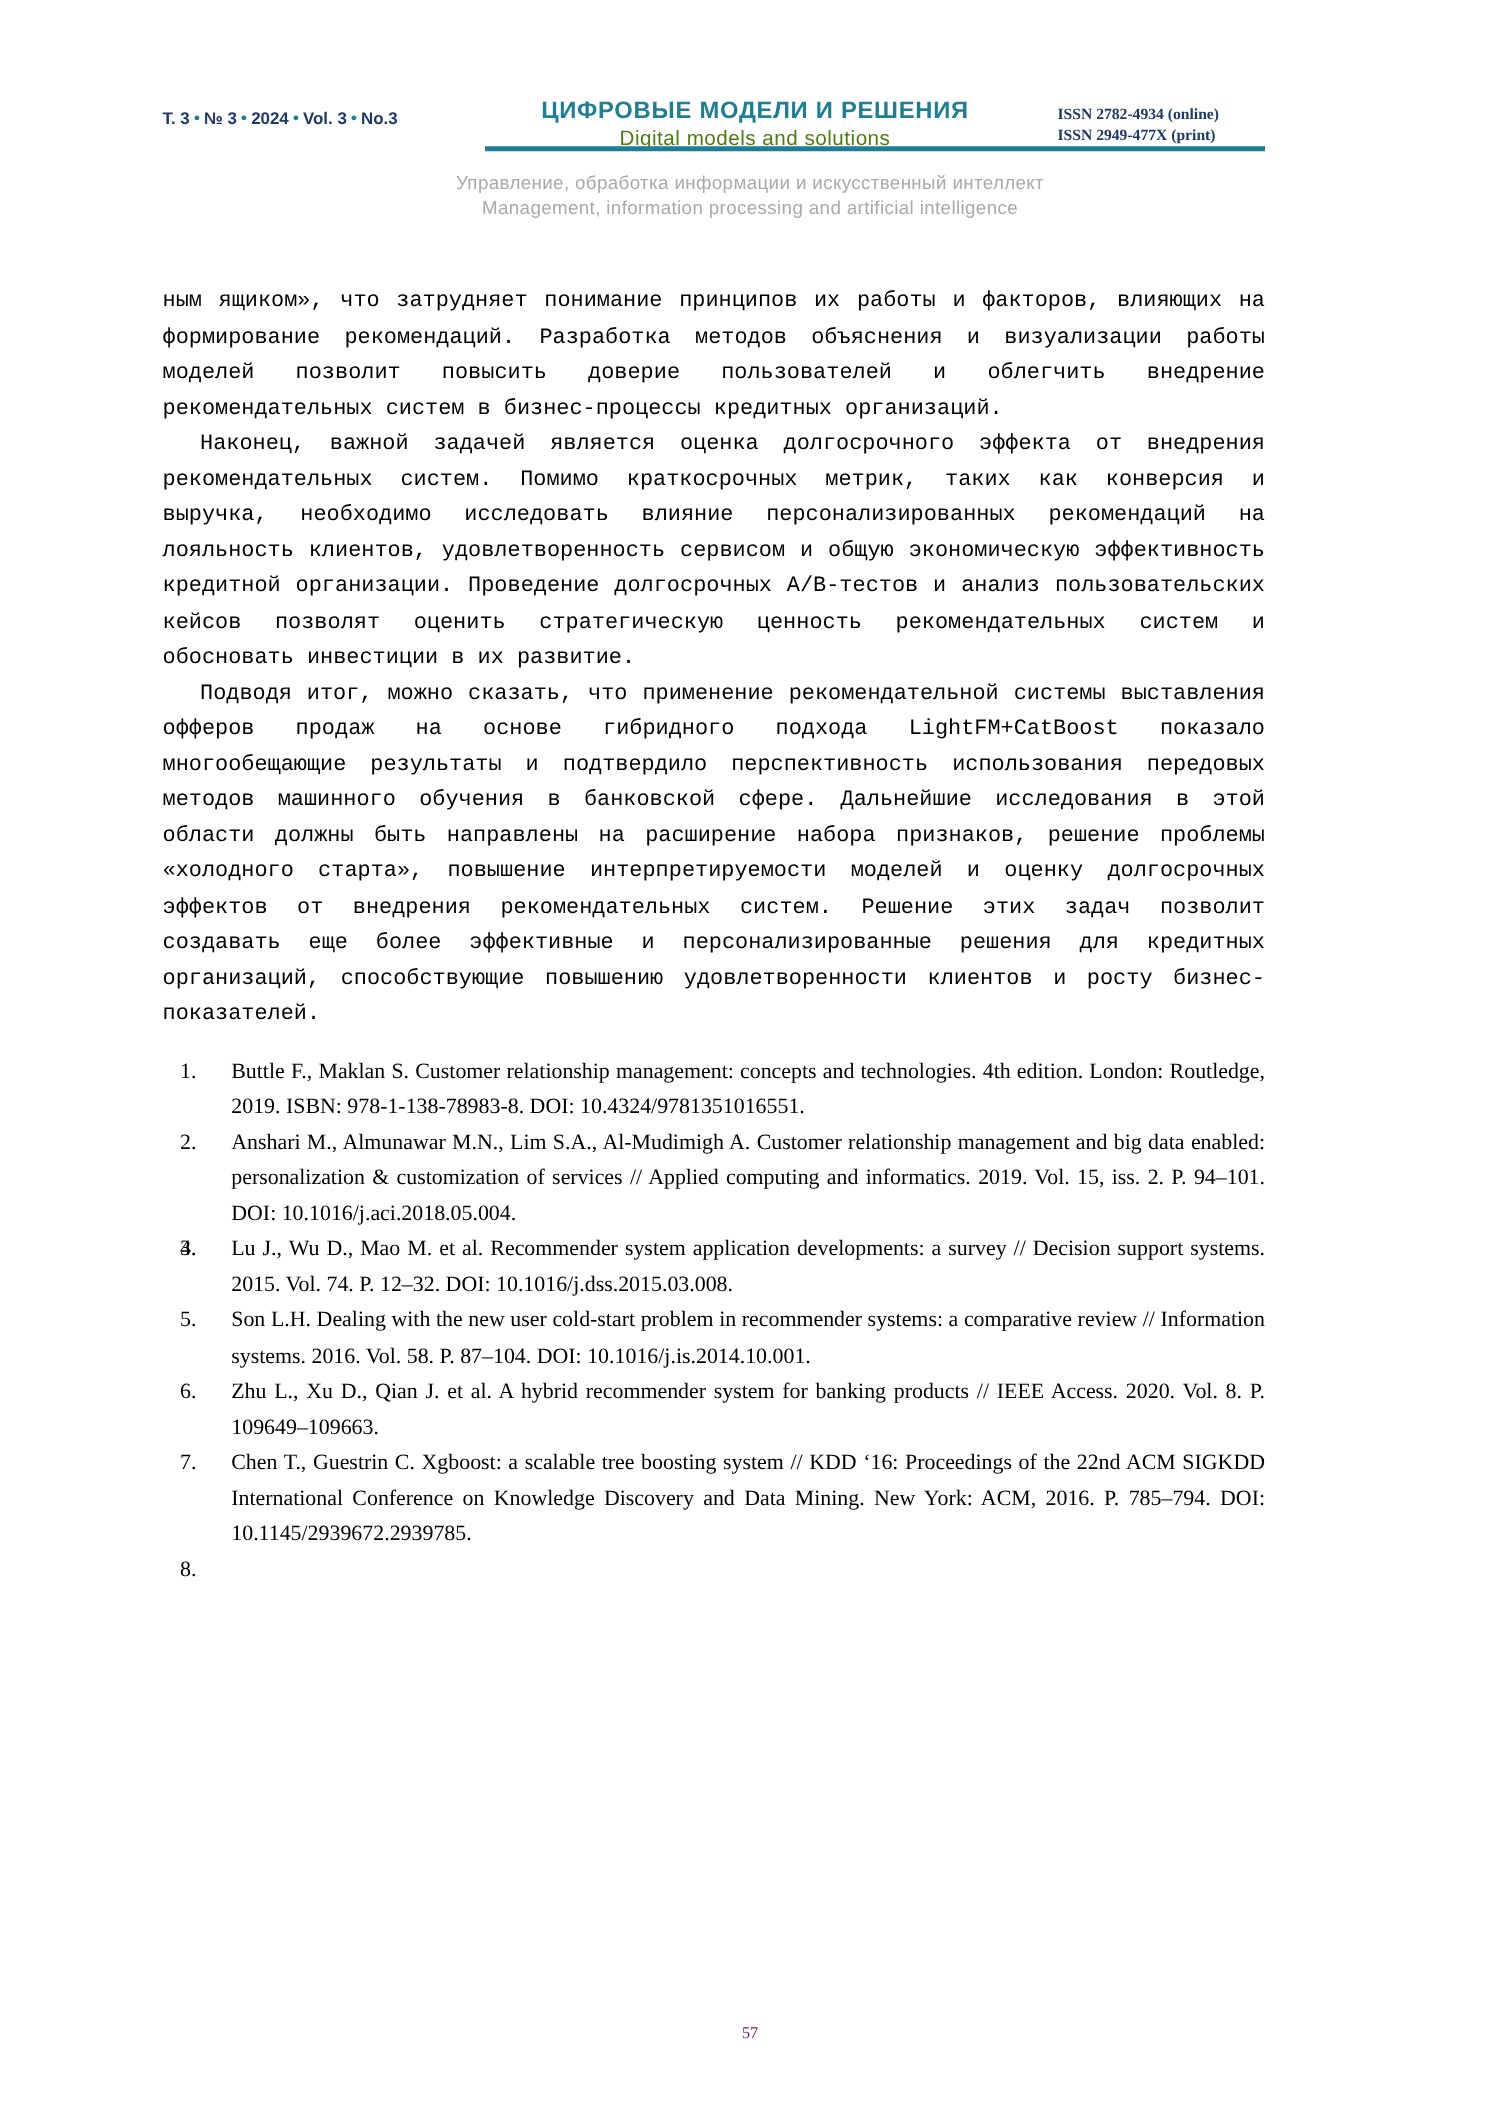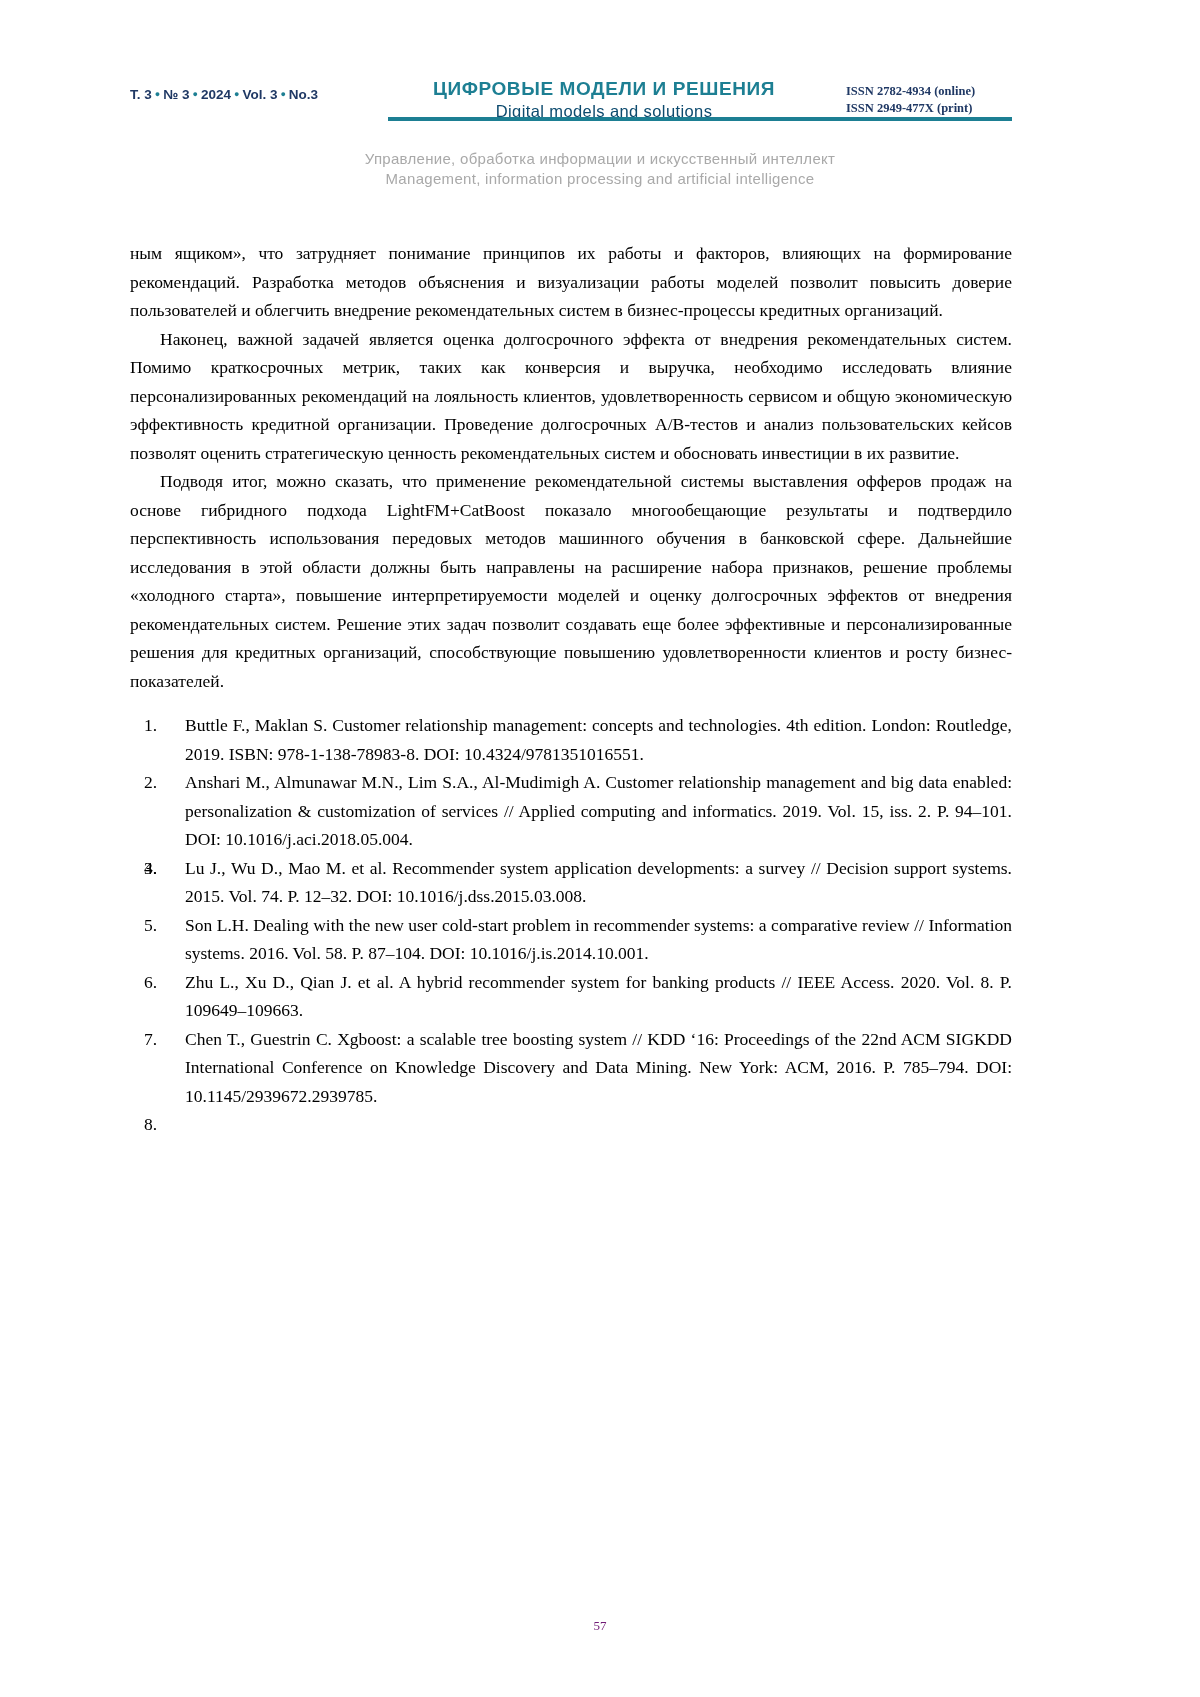--- a/index.html
+++ b/index.html
@@ -39,21 +39,21 @@
     font-family: "Liberation Sans", sans-serif;
     font-weight: bold;
     font-size: 19px;
     letter-spacing: 0.6px;
     color: #1d7f93;
   }
   .journal-en {
     font-family: "Liberation Sans", sans-serif;
     font-size: 16.5px;
     letter-spacing: 0.4px;
-    color: #0c4a6e;
+    color: #4d7c0f;
     margin-top: 2px;
   }
   .hdr-right {
     width: 168px;
     font-family: "Liberation Serif", serif;
     font-weight: bold;
     font-size: 12.5px;
     color: #1f3864;
     line-height: 17px;
     padding-top: 5px;
@@ -63,35 +63,36 @@
   .header-rule {
     position: absolute;
     top: 117px;
     left: 388px;
     width: 624px;
     height: 4px;
     background: #1d7f93;
   }
   .section-note {
     text-align: center;
-    margin-top: 28px;
+    margin-top: 16px;
     font-family: "Liberation Sans", sans-serif;
     color: #a9a9a9;
     font-size: 15px;
     line-height: 20px;
     letter-spacing: 0.3px;
   }
 
   
   .content { margin: 50px 188px 0 130px; }
   .body-p {
     font-size: 17.5px;
     line-height: 28.5px;
     text-align: justify;
     text-indent: 30px;
+    font-family: Liberation Mono, monospace;
   }
   .body-p.no-indent { text-indent: 0; }
 
   .sources-heading {
     margin-top: 62px;
     text-align: center;
     font-family: "Liberation Sans", sans-serif;
     font-weight: bold;
     font-size: 18px;
     letter-spacing: 0.3px;

